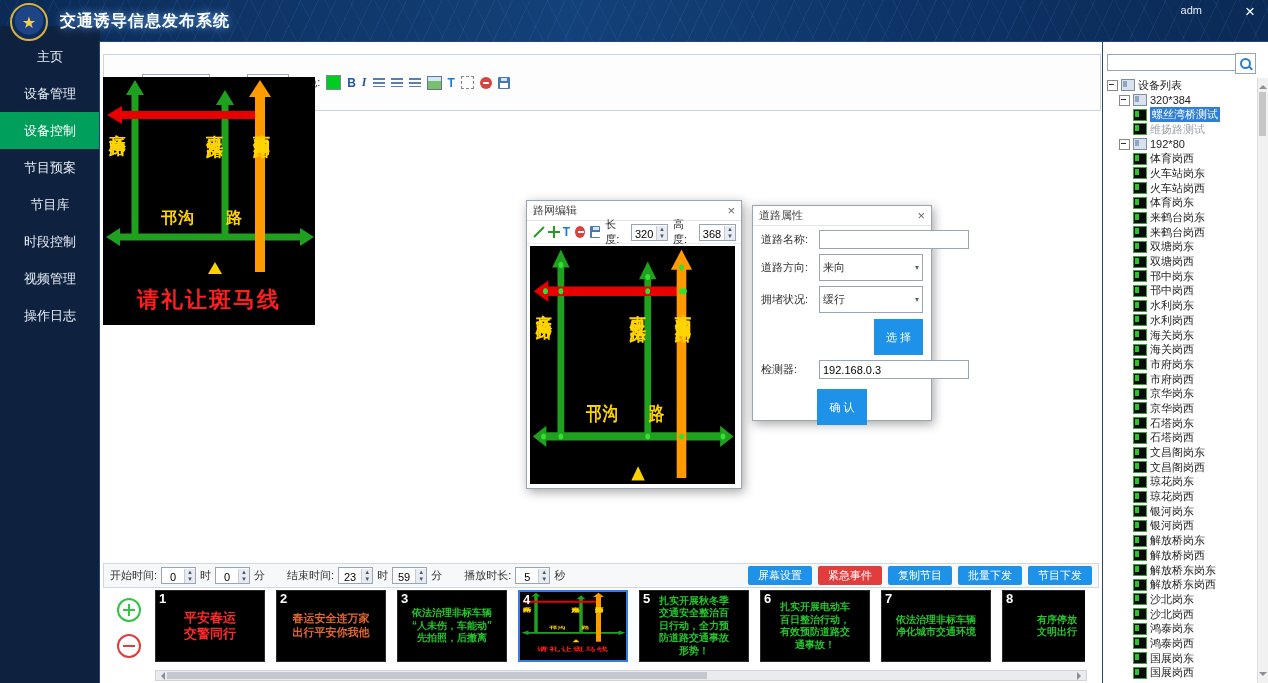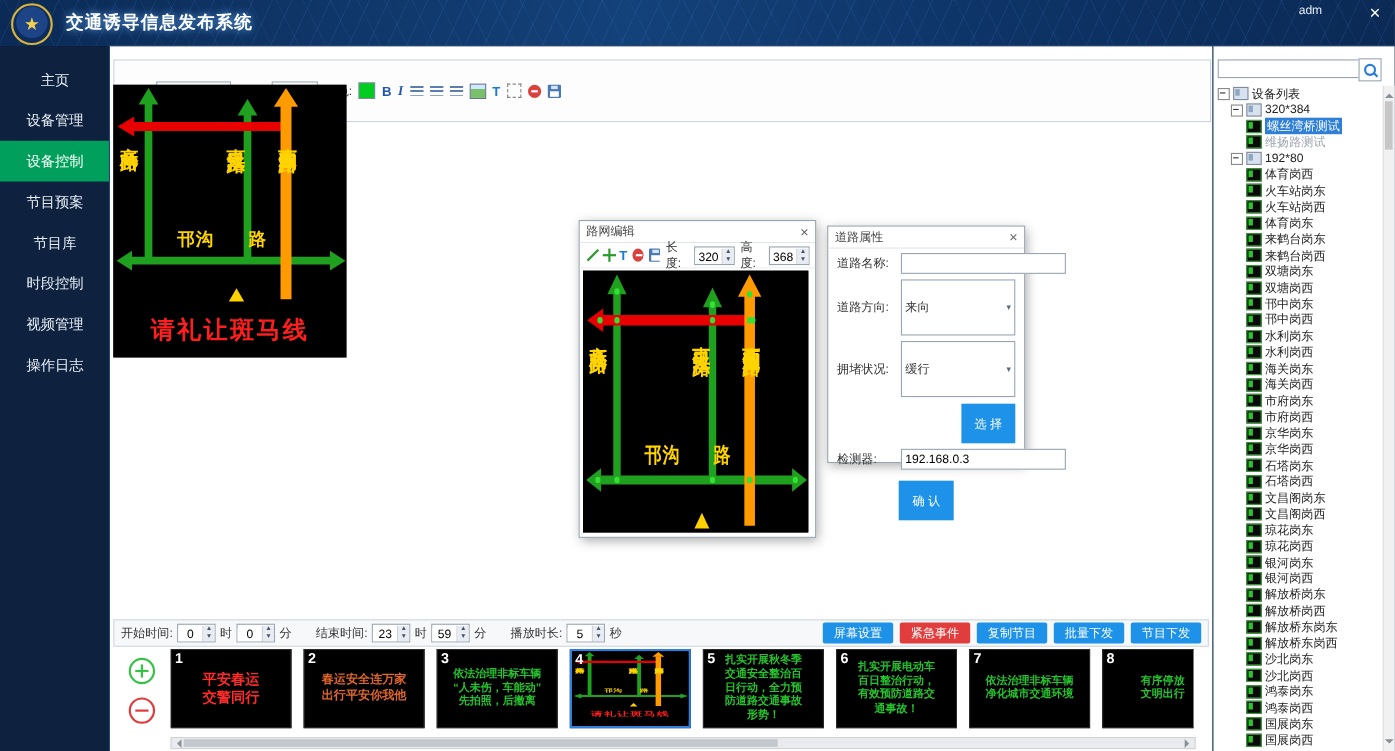--- a/index.html
+++ b/index.html
@@ -18,21 +18,21 @@
     background:radial-gradient(circle at 50% 45%,#1d4487 55%,#0c2c5e 58%);
     border:2px solid #d8b23a;display:flex;align-items:center;justify-content:center;
     color:#f5d04c;font-size:16px;z-index:2;}
   #title{position:absolute;left:60px;top:0;line-height:42px;color:#fff;font-size:16px;
     font-weight:bold;letter-spacing:1px;text-shadow:0 0 8px rgba(110,180,255,.9);z-index:2;}
   #user{position:absolute;right:66px;top:4px;color:#e6edf6;font-size:11px;z-index:2;}
   #win-close{position:absolute;right:8px;top:2px;color:#fff;font-size:17px;width:20px;
     text-align:center;cursor:pointer;z-index:2;}
 
   
-  #sidebar{position:absolute;left:0;top:42px;width:100px;bottom:0;background:#0e2240;padding-top:12px;box-sizing:border-box;}
+  #sidebar{position:absolute;left:0;top:26px;width:100px;bottom:0;background:#0e2240;padding-top:12px;box-sizing:border-box;}
   .side-item{height:37px;line-height:37px;text-align:center;color:#e8eef5;font-size:13px;cursor:pointer;}
   .side-item.active{background:#00a05c;color:#fff;}
 
   
   #content{position:absolute;left:100px;top:42px;width:1003px;bottom:0;background:#fff;outline:1px solid #26466f;}
 
   #toolbar{position:absolute;left:3px;top:12px;width:982px;height:21px;border:1px solid #c9d4e0;
     background:#fdfdfd;display:flex;align-items:center;gap:6px;padding:17px 7px;font-size:11px;color:#333;}
   .combo{display:inline-flex;align-items:center;justify-content:flex-end;border:1px solid #9aabbd;background:#fff;height:15px;}
   .combo .dd-arrow{font-size:8px;color:#556b84;padding:0 2px;}
@@ -76,21 +76,21 @@
   #re-canvas .dg{transform:scale(0.965,1.19);}
   .spin{display:inline-flex;border:1px solid #99a5b2;background:#fff;height:15px;align-items:flex-end;}
   .spin input{width:22px;border:0;font-size:11px;text-align:center;padding:0;outline:none;font-family:inherit;}
   .spin-btns{display:flex;flex-direction:column;width:10px;border-left:1px solid #c5ccd4;}
   .spin-btns i{font-style:normal;font-size:6px;line-height:7px;color:#45566b;text-align:center;background:#e8ecf2;cursor:pointer;}
 
   #road-props{left:752px;top:205px;width:178px;height:214px;}
   .rp-row{display:flex;align-items:center;padding:4px 8px 1px 8px;}
   .rp-row label{width:58px;flex:0 0 auto;}
   .rp-input{flex:1;height:17px;border:1px solid #99a5b2;font-size:11px;padding:0 3px;outline:none;font-family:inherit;box-sizing:content-box;}
-  .fake-select{flex:1;height:17px;border:1px solid #99a5b2;background:#fff;display:flex;align-items:center;padding:16px 3px;cursor:pointer;}
+  .fake-select{flex:1;height:17px;border:1px solid #99a5b2;background:#fff;display:flex;align-items:center;padding:4px 3px;cursor:pointer;}
   .fake-select .dd-arrow{margin-left:auto;font-size:8px;color:#556b84;}
   .sbtn{height:36px;padding:0 12px;background:#1d92e8;color:#fff;border:0;font-size:11px;cursor:pointer;font-family:inherit;}
   .rp-select-row{text-align:right;padding:5px 8px 1px 8px;}
   .rp-confirm-row{text-align:center;padding-top:9px;}
 
   
   #schedule{position:absolute;left:3px;top:521px;width:982px;height:23px;border:1px solid #cfd8e2;background:#f6f8fa;
     display:flex;align-items:center;gap:4px;padding:0 6px;font-size:11px;color:#333;box-sizing:content-box;}
   #sched-buttons{margin-left:auto;display:flex;gap:6px;}
   .cbtn{height:19px;padding:0 10px;background:#1d92e8;color:#fff;border:0;font-size:11px;border-radius:2px;cursor:pointer;font-family:inherit;}

